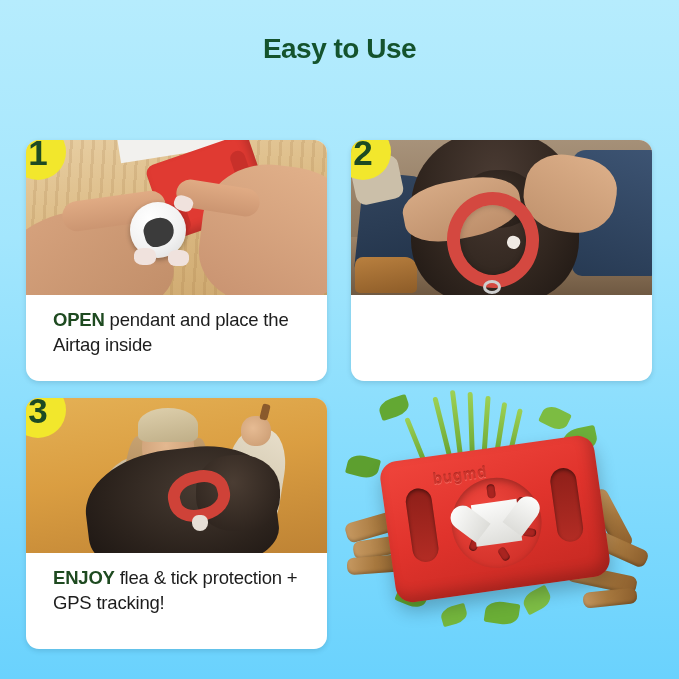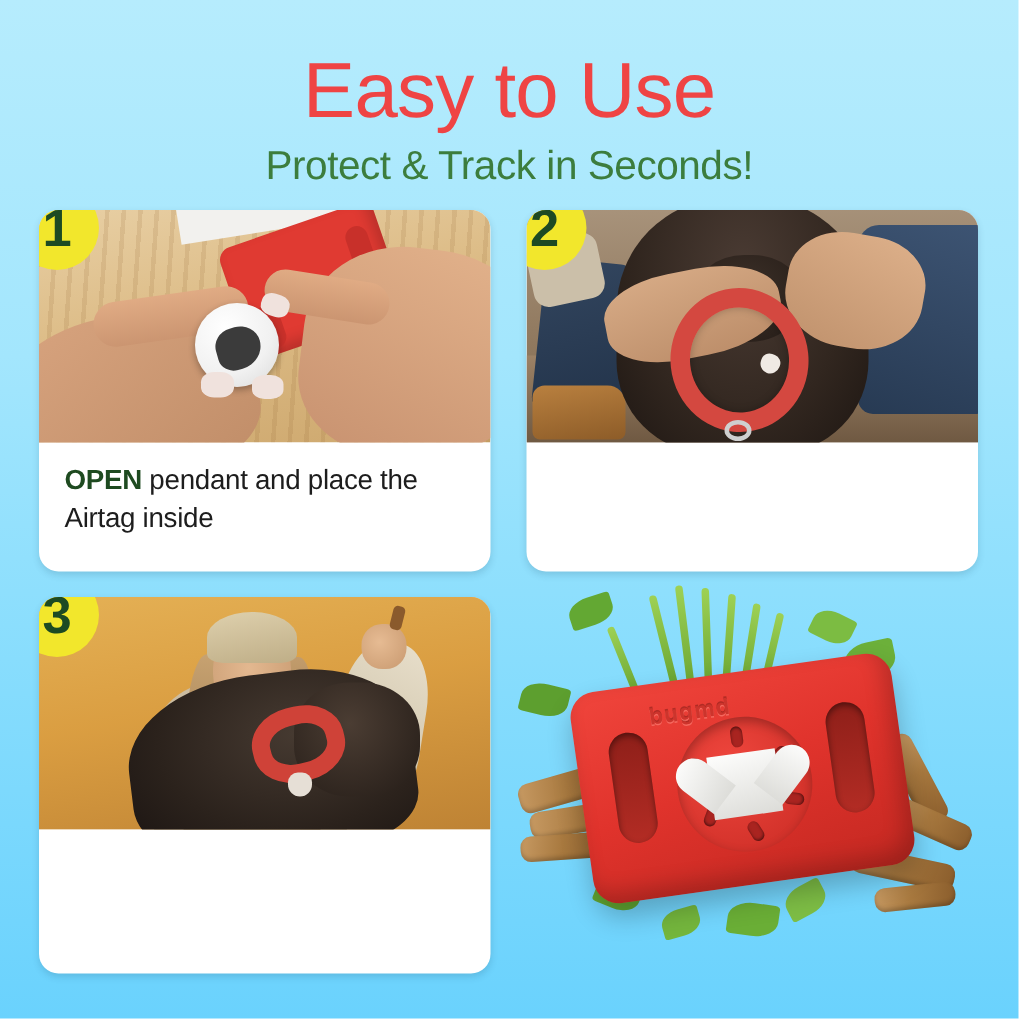--- a/index.html
+++ b/index.html
@@ -10,21 +10,21 @@
     overflow:hidden;
   }
   body {
     background:linear-gradient(180deg,#b6ecfd 0%,#a3e6fd 35%,#85dcfd 68%,#6ad2fd 100%);
     position:relative;
   }
 
   
   .header { padding-top:34px; text-align:center; }
   .title {
-    font-size:52px; font-weight:normal; color:#ef4444;
+    font-size:28px; font-weight:bold; color:#14532d;
     letter-spacing:-0.5px; line-height:1.05;
   }
   .subtitle {
     font-size:27px; font-weight:500; color:#3c7d3d;
     margin-top:6px; letter-spacing:-0.3px;
   }
 
   
   .grid {
     position:absolute; left:26px; top:140px;
@@ -34,21 +34,21 @@
     position:absolute; width:301px;
     background:#ffffff; border-radius:13px;
     box-shadow:0 2px 5px rgba(20,60,90,.16);
     overflow:hidden;
   }
   .card.c1 { left:0;    top:0;   height:241px; }
   .card.c2 { left:325px;top:0;   height:241px; }
   .card.c3 { left:0;    top:258px;height:251px; }
 
   .photo { position:relative; width:100%; height:155px; overflow:hidden; }
-  .caption { padding:13px 16px 10px 17px; }
+  .caption { padding:13px 16px 10px 17px;margin-left:10px; }
   .caption p {
     font-size:18.5px; line-height:1.33; color:#1d1d1d;
     letter-spacing:-0.2px;
   }
   .caption b { color:#1e4a20; font-weight:bold; }
 
   
   .badge {
     position:absolute; width:56px; height:56px; border-radius:50%;
     background:#f2e72c; z-index:5;
@@ -307,21 +307,20 @@
   .vent {
     position:absolute; width:8px; height:14px; border-radius:4px;
     background:#a92420; box-shadow:inset 0 1px 2px rgba(0,0,0,.5);
   }
 </style>
 </head>
 <body>
 
 <div class="header">
   <div class="title">Easy to Use</div>
-  <div class="subtitle">Protect &amp; Track in Seconds!</div>
 </div>
 
 <div class="grid">
 
   <div class="card c1">
     <div class="photo p1">
       <div class="p1-wood"></div>
       <div class="p1-paper"></div>
       <div class="p1-pend"></div>
       <div class="p1-hand-l"></div>
@@ -372,20 +371,25 @@
       <div class="p3-beanie"></div>
       <div class="p3-arm"></div>
       <div class="p3-hand"></div>
       <div class="p3-treat"></div>
       <div class="p3-dog"></div>
       <div class="p3-dhead"></div>
       <div class="p3-collar"></div>
       <div class="p3-tagc"></div>
       <div class="badge b3">3</div>
     </div>
+    <div class="caption">
+      <p>
+        <b>ENJOY</b><span> flea &amp; tick protection + GPS tracking!</span>
+      </p>
+    </div>
   </div>
 </div>
 
 <div class="hero">
 
   <div class="grass" style="left:96px;  top:6px;  width:5px;  height:72px; transform:rotate(-14deg);"></div>
   <div class="grass" style="left:110px; top:0px;  width:5px;  height:84px; transform:rotate(-7deg);"></div>
   <div class="grass" style="left:124px; top:2px;  width:5px;  height:80px; transform:rotate(-2deg);"></div>
   <div class="grass" style="left:138px; top:6px;  width:5px;  height:76px; transform:rotate(4deg);"></div>
   <div class="grass" style="left:152px; top:12px; width:5px;  height:68px; transform:rotate(9deg);"></div>

